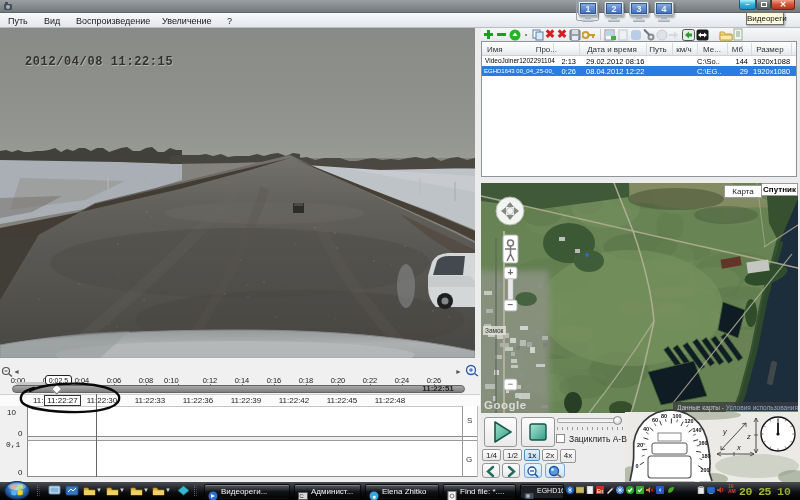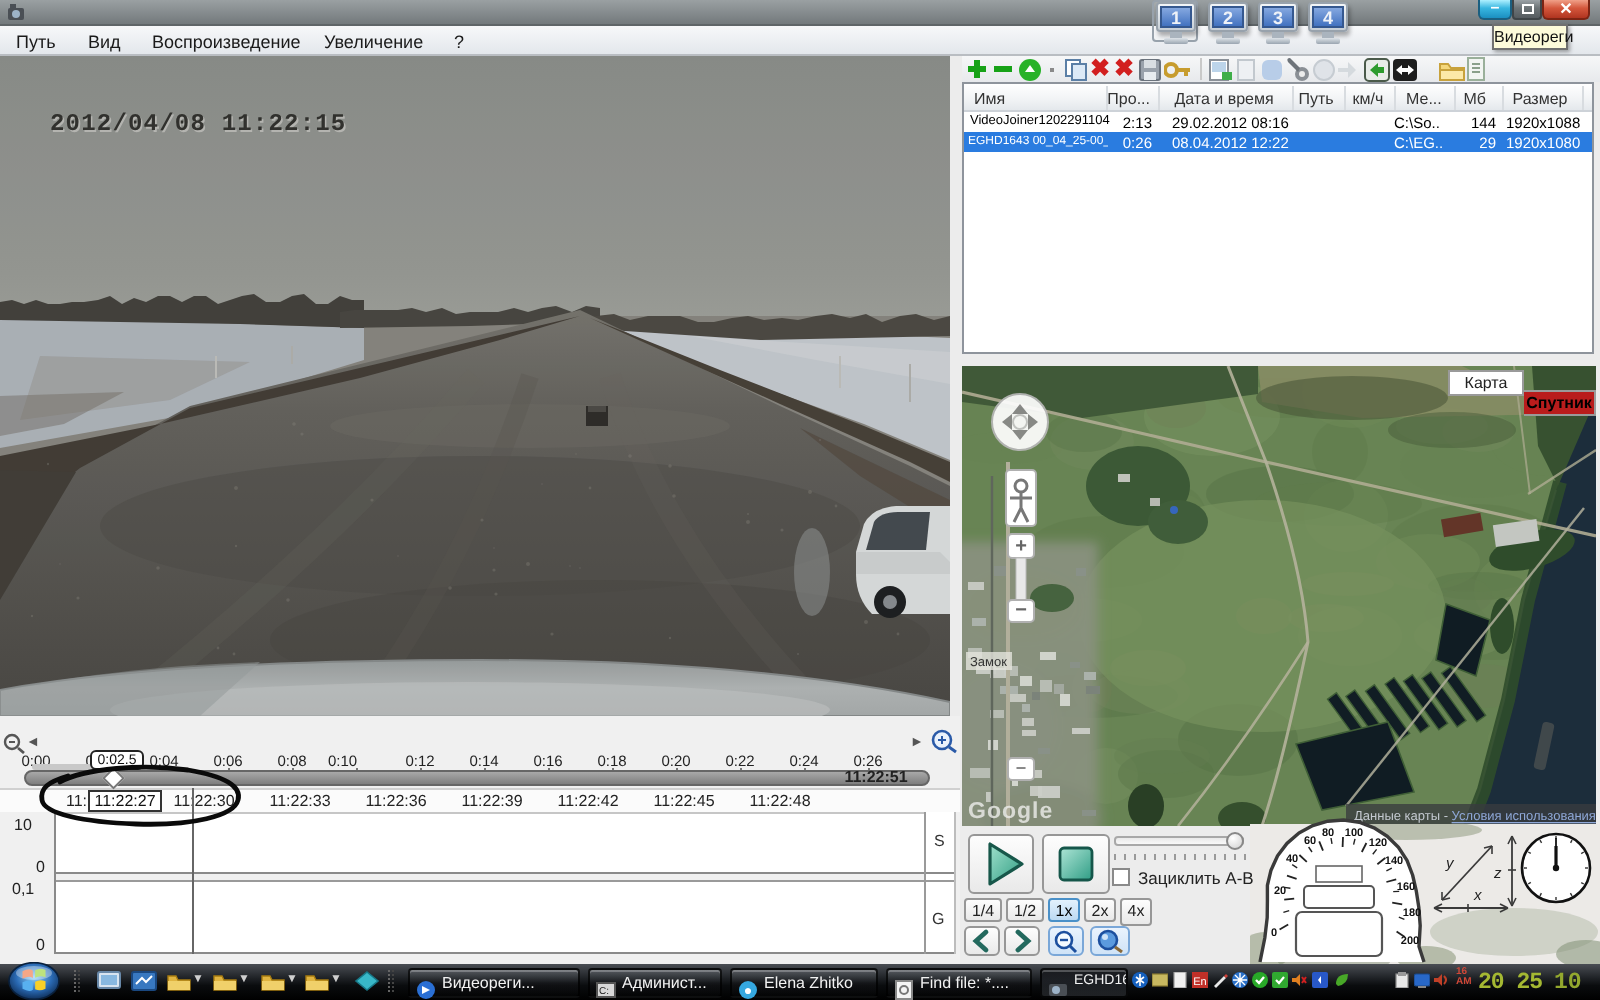--- a/index.html
+++ b/index.html
@@ -248,21 +248,21 @@
 <div class="abs" style="left:482px;top:42px;width:314px;height:14px;background:linear-gradient(#ffffff,#f1f3f5 60%,#e4e8ec);border-bottom:1px solid #cdd2d8;"></div>
 <div class="abs" style="left:553px;top:43px;width:1px;height:12px;background:#d8dce0;"></div>
     <div class="abs" style="left:579px;top:43px;width:1px;height:12px;background:#d8dce0;"></div>
     <div class="abs" style="left:646px;top:43px;width:1px;height:12px;background:#d8dce0;"></div>
     <div class="abs" style="left:672px;top:43px;width:1px;height:12px;background:#d8dce0;"></div>
     <div class="abs" style="left:697px;top:43px;width:1px;height:12px;background:#d8dce0;"></div>
     <div class="abs" style="left:727px;top:43px;width:1px;height:12px;background:#d8dce0;"></div>
     <div class="abs" style="left:751px;top:43px;width:1px;height:12px;background:#d8dce0;"></div>
     <div class="abs" style="left:791px;top:43px;width:1px;height:12px;background:#d8dce0;"></div>
     <div class="abs" style="left:487px;top:45px;font-size:8px;color:#333;white-space:nowrap;">Имя</div>
-    <div class="abs" style="left:515px;width:60px;text-align:right;top:45px;font-size:8px;color:#333;white-space:nowrap;">Про...</div>
+    <div class="abs" style="left:497px;width:60px;text-align:right;top:45px;font-size:8px;color:#333;white-space:nowrap;">Про...</div>
     <div class="abs" style="left:567px;width:90px;text-align:center;top:45px;font-size:8px;color:#333;white-space:nowrap;">Дата и время</div>
     <div class="abs" style="left:613px;width:90px;text-align:center;top:45px;font-size:8px;color:#333;white-space:nowrap;">Путь</div>
     <div class="abs" style="left:639px;width:90px;text-align:center;top:45px;font-size:8px;color:#333;white-space:nowrap;">км/ч</div>
     <div class="abs" style="left:703px;top:45px;font-size:8px;color:#333;white-space:nowrap;">Ме...</div>
     <div class="abs" style="left:683px;width:60px;text-align:right;top:45px;font-size:8px;color:#333;white-space:nowrap;">Мб</div>
     <div class="abs" style="left:725px;width:90px;text-align:center;top:45px;font-size:8px;color:#333;white-space:nowrap;">Размер</div>
     <div class="abs" style="left:485px;top:57px;width:70px;overflow:hidden;font-size:6.5px;color:#000;white-space:nowrap;">VideoJoiner120229110413</div>
     <div class="abs" style="left:550px;top:57px;width:26px;text-align:right;font-size:7.5px;color:#000;">2:13</div>
     <div class="abs" style="left:586px;top:57px;font-size:7.5px;color:#000;">29.02.2012 08:16</div>
     <div class="abs" style="left:697px;top:57px;font-size:7.5px;color:#000;">C:\So..</div>
@@ -438,21 +438,21 @@
 <path d="M29.5,63 L29.5,71 M24,66 L35,66 M29.5,71 L26,78 M29.5,71 L33,78" stroke="#777" stroke-width="1.5" fill="none"></path>
 <rect x="23" y="84" width="13" height="12" rx="2" fill="#fff" stroke="#b0b0b0"></rect>
 <text x="29.5" y="93" font-size="10" font-weight="bold" fill="#666" text-anchor="middle">+</text>
 <rect x="27" y="96" width="5" height="22" fill="#e8e8e8" stroke="#bbb" stroke-width="0.5"></rect>
 <rect x="23" y="117" width="13" height="11" rx="2" fill="#fff" stroke="#b0b0b0"></rect>
 <text x="29.5" y="125" font-size="10" font-weight="bold" fill="#666" text-anchor="middle">−</text>
 <rect x="23" y="196" width="13" height="11" rx="2" fill="#fff" stroke="#b0b0b0"></rect>
 <text x="29.5" y="204" font-size="9" font-weight="bold" fill="#888" text-anchor="middle">−</text>
 </svg>
 <div class="abs" style="left:243px;top:2px;width:38px;height:13px;background:#fff;border:1px solid #9a9a9a;font-size:8px;color:#222;text-align:center;line-height:12px;">Карта</div>
-<div class="abs" style="left:281px;top:12px;width:36px;height:13px;background:#b91c1c;border:1px solid #9a9a9a;border-left:none;font-size:8px;font-weight:bold;color:#000;text-align:center;line-height:12px;">Спутник</div>
+<div class="abs" style="left:281px;top:0;width:36px;height:13px;background:#ffffff;border:1px solid #9a9a9a;border-left:none;font-size:8px;font-weight:bold;color:#000;text-align:center;line-height:12px;">Спутник</div>
 </div>
 
 <svg class="abs" style="left:625px;top:412px" width="175" height="70">
 <rect x="0" y="0" width="175" height="70" fill="#eceae7"></rect>
 <ellipse cx="78" cy="3" rx="38" ry="5" fill="#99a28b" opacity="0.6"></ellipse>
 <ellipse cx="132" cy="54" rx="42" ry="12" fill="#b2b9a8" opacity="0.5"></ellipse>
 <ellipse cx="8" cy="63" rx="13" ry="9" fill="#8a9579" opacity="0.55"></ellipse>
 <ellipse cx="88" cy="67" rx="15" ry="6" fill="#7d8c6c" opacity="0.5"></ellipse>
 <ellipse cx="168" cy="65" rx="15" ry="7" fill="#828f74" opacity="0.55"></ellipse>
 <ellipse cx="42" cy="69" rx="28" ry="4" fill="#6f7c61" opacity="0.4"></ellipse>
@@ -668,21 +668,21 @@
 <div class="abs" style="left:27px;top:441px;width:435px;height:35px;background:#fff;"></div>
 <div class="abs" style="left:462px;top:406px;width:16px;height:70px;background:#fff;"></div>
 <div class="abs" style="left:27px;top:436px;width:451px;height:1px;background:#8a8a8a;"></div>
 <div class="abs" style="left:27px;top:440px;width:451px;height:1px;background:#9a9a9a;"></div>
 <div class="abs" style="left:27px;top:476px;width:451px;height:1px;background:#8a8a8a;"></div>
 <div class="abs" style="left:27px;top:406px;width:1px;height:71px;background:#8a8a8a;"></div>
 <div class="abs" style="left:462px;top:406px;width:1px;height:71px;background:#9a9a9a;"></div>
 <div class="abs" style="left:477px;top:406px;width:1px;height:71px;background:#bdbdbd;"></div>
 <div class="abs" style="left:7px;top:408px;font-size:8px;color:#222;">10</div>
 <div class="abs" style="left:18px;top:429px;font-size:8px;color:#222;">0</div>
-<div class="abs" style="left:6px;top:440px;font-size:8px;color:#222;">0,1</div>
+<div class="abs" style="left:6px;top:440px;font-size:8px;color:#222;font-family:Liberation Mono, monospace;">0,1</div>
 <div class="abs" style="left:18px;top:468px;font-size:8px;color:#222;">0</div>
 <div class="abs" style="left:467px;top:416px;font-size:8px;color:#333;">S</div>
 <div class="abs" style="left:466px;top:455px;font-size:8px;color:#333;">G</div>
 
 <div class="abs" style="left:96px;top:394px;width:1px;height:83px;background:#666;z-index:3;"></div>
 
 <svg class="abs" style="left:14px;top:380px;z-index:6" width="115" height="38">
 <path d="M16,11 C28,4 58,2 80,5 C98,8 107,13 105,20 C103,28 82,33 54,32 C28,31 8,27 7,20 C6,14 10,11 20,8" fill="none" stroke="#0a0a0a" stroke-width="2.4" stroke-linecap="round"></path>
 </svg>
 

